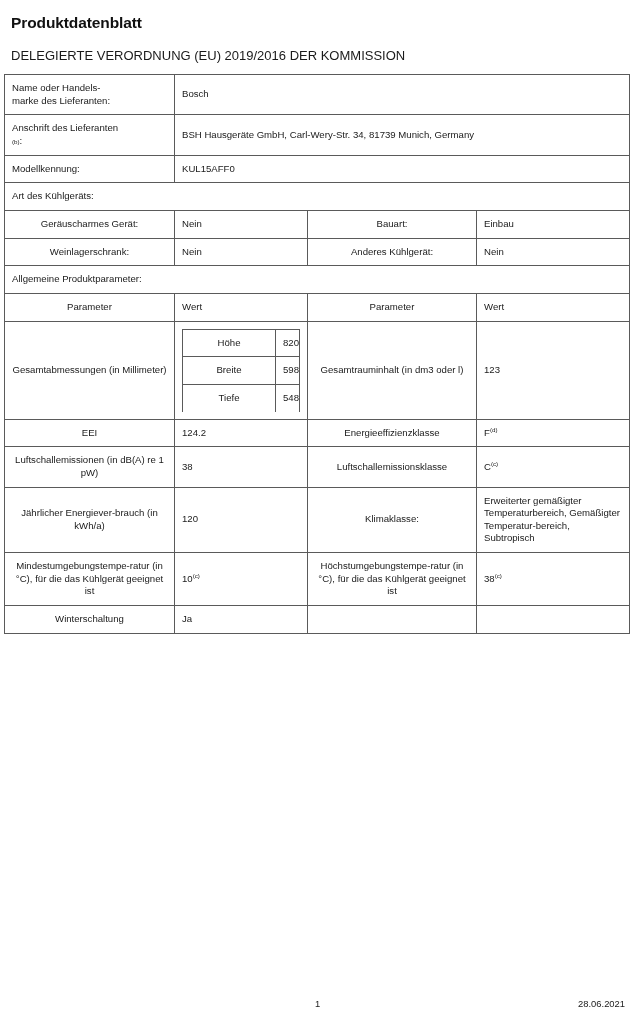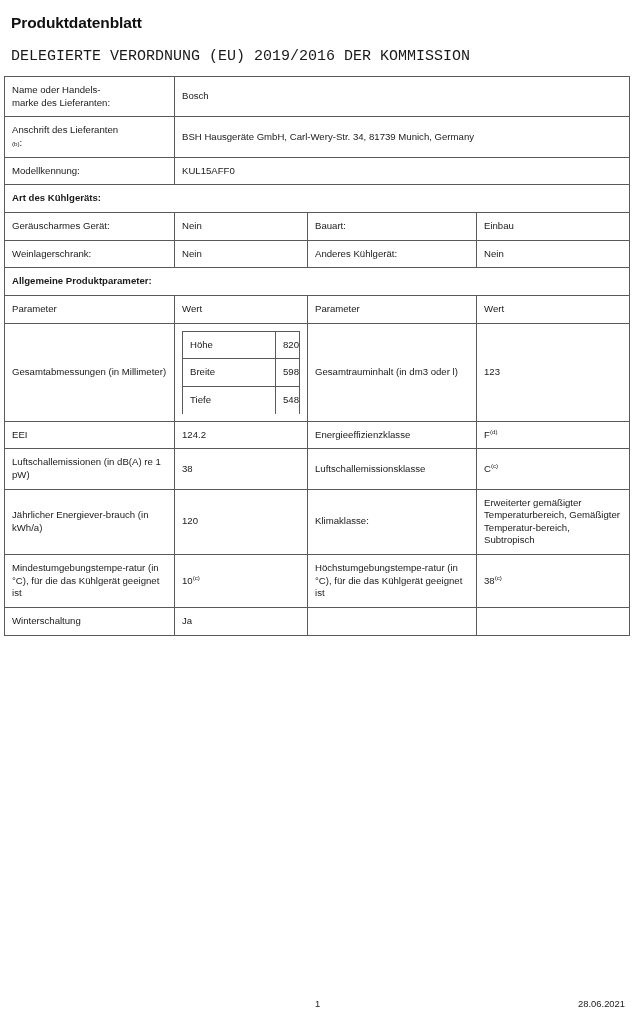--- a/index.html
+++ b/index.html
@@ -22,47 +22,46 @@
     width: 615px;
   }
   .doc-title {
     font-size: 15.5px;
     font-weight: bold;
     letter-spacing: -0.1px;
     margin: 4px 0 0 7px;
     color: #111;
   }
   .doc-subtitle {
-    font-size: 15px;
+    font-size: 13px;
     margin: 16px 0 11px 7px;
     color: #1a1a1a;
-    font-family: Liberation Mono, monospace;
   }
   table.dt {
     border-collapse: collapse;
     width: 615px;
     table-layout: fixed;
   }
   table.dt td {
     border: 1px solid #5a5a5a;
     font-size: 9.6px;
     padding: 7px 7px;
     vertical-align: middle;
     line-height: 1.32;
     color: #1a1a1a;
   }
   .c1 { width: 170px; }
   .c2 { width: 133px; }
   .c3 { width: 169px; }
   .c4 { width: 153px; }
   .bold { font-weight: normal; }
   .ctr { text-align: left; }
-  .lbl { text-align: left; }
+  .lbl { text-align: center; }
   .section-head {
-    font-weight: bold;
+    font-weight: normal;
     font-size: 9.8px;
     padding-top: 9px;
     padding-bottom: 9px;
   }
   .hdr-tall { padding-top: 13px; padding-bottom: 13px; }
   sup {
     font-size: 6.2px;
     vertical-align: super;
     line-height: 0;
   }
@@ -77,21 +76,21 @@
     table-layout: fixed;
   }
   .nested td {
     border: 0;
     border-bottom: 1px solid #5a5a5a;
     font-size: 9.6px;
     padding: 9px 7px;
     line-height: 1.3;
   }
   .nested tr:last-child td { border-bottom: 0; }
-  .nested td.sub-a { width: 78px; text-align: left; border-right: 1px solid #5a5a5a; margin-top: 12px; }
+  .nested td.sub-a { width: 78px; text-align: center; border-right: 1px solid #5a5a5a; margin-top: 12px; }
   .nested td.sub-b { text-align: left; }
   td.nested-host { padding: 0; vertical-align: top; }
   .multi { line-height: 1.38; }
   .footer {
     position: absolute;
     left: 0;
     top: 998px;
     width: 635px;
     font-size: 9.4px;
     color: #1a1a1a;

